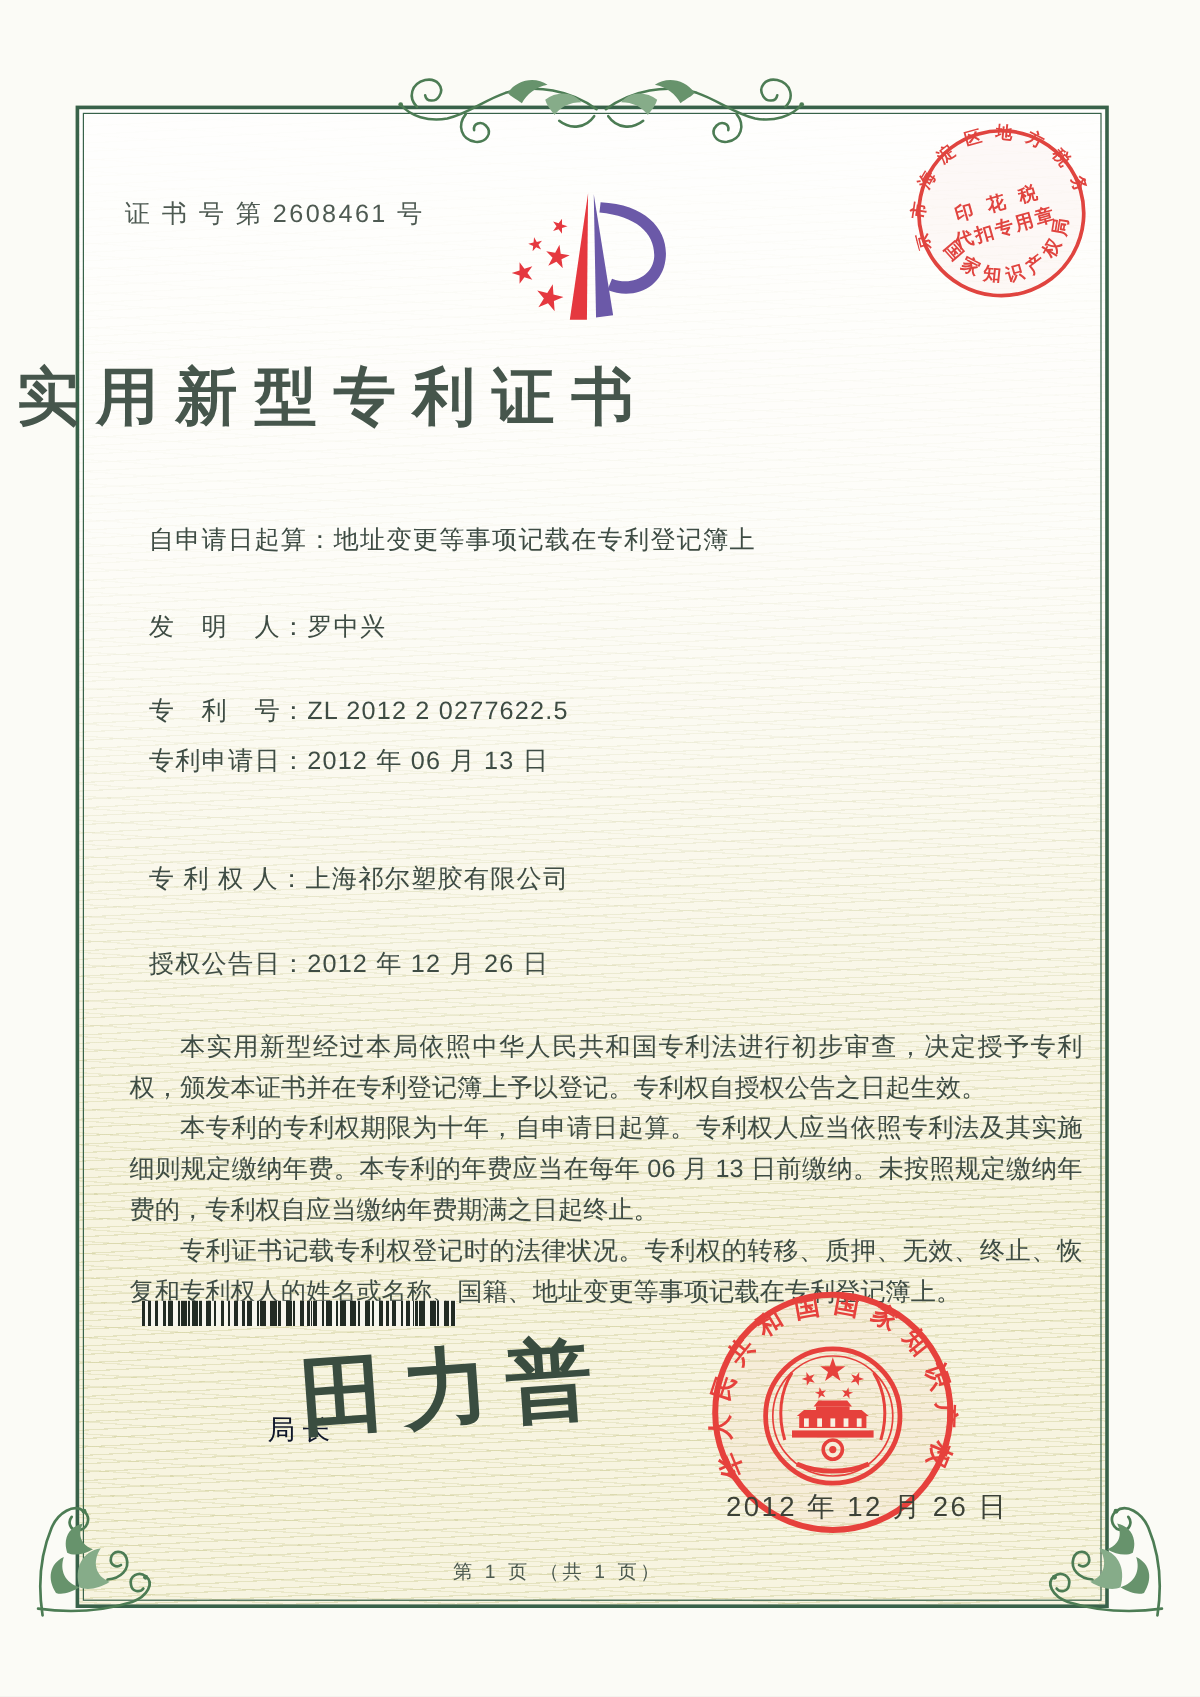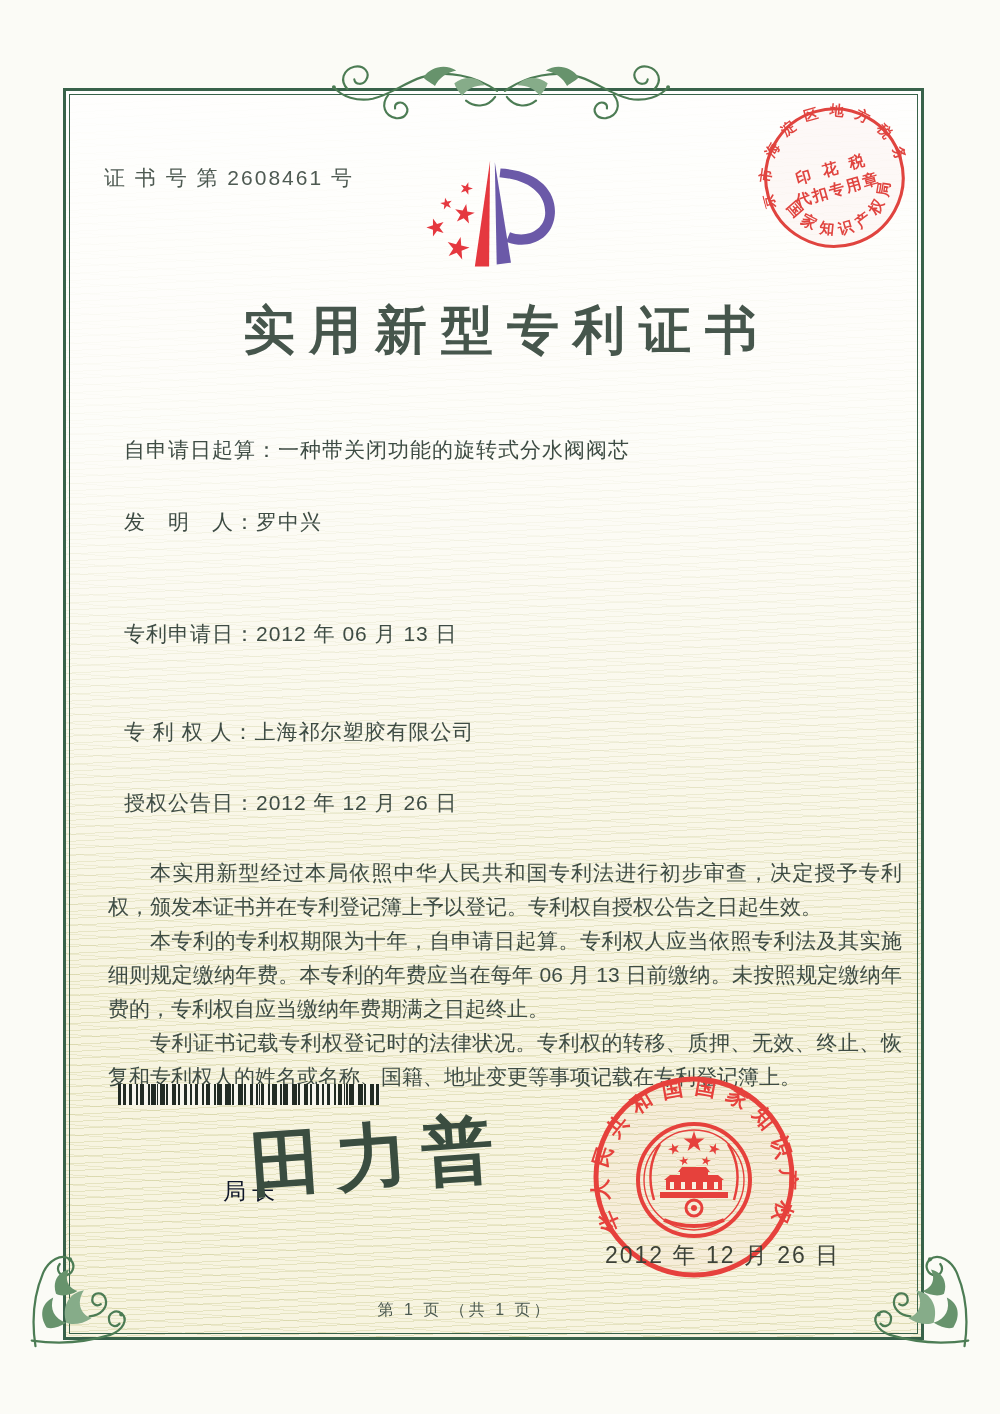--- a/index.html
+++ b/index.html
@@ -15,21 +15,21 @@
     background:
       linear-gradient(180deg, rgba(255,255,255,.95) 0%, rgba(255,255,255,.8) 28%,
                       rgba(255,255,255,.35) 52%, rgba(255,255,255,0) 72%),
       repeating-linear-gradient(177deg, rgba(186,186,116,.30) 0 1px, rgba(0,0,0,0) 1px 7px),
       repeating-linear-gradient(184deg, rgba(186,186,116,.22) 0 1px, rgba(0,0,0,0) 1px 10px),
       #f7f4e0;
   }
   .frame::before{content:"";position:absolute;inset:3px;border:1px solid #38624a;}
   .abs{position:absolute;}
   .cert-no{left:104px;top:164px;font-size:21px;letter-spacing:2px;color:#4e5a52;}
-  .title{left:0;top:296px;width:1000px;text-align:center;font-size:52px;font-weight:bold;
+  .title{left:0;top:296px;width:1000px;font-size:52px;font-weight:bold;
          letter-spacing:14px;text-indent:14px;color:#46564c;}
   .field{left:124px;font-size:21px;letter-spacing:1px;white-space:nowrap;}
   .f0{top:436px}.f1{top:508px}.f2{top:578px}.f3{top:620px}.f4{top:718px}.f5{top:789px}
   .body-text{left:108px;top:836px;width:794px;font-size:21px;line-height:34px;
              text-align:justify;margin-top:20px;}
   .body-text p{margin:0;text-indent:2em;}
   .barcode{
     left:118px;top:1084px;width:262px;height:21px;
     background:
       repeating-linear-gradient(90deg,#222b24 0 2px,rgba(0,0,0,0) 2px 6px),
@@ -118,22 +118,23 @@
     <text x="77" y="73" text-anchor="middle" font-size="16" font-weight="bold" fill="#e0443f" letter-spacing="4">印 花 税</text>
     <text x="77" y="95" text-anchor="middle" font-size="16" font-weight="bold" fill="#e0443f" letter-spacing="2">代扣专用章</text>
     <path id="taxBotArc" d="M 24,99 A 57,57 0 0 0 130,99" fill="none"></path>
     <text font-size="15.5" fill="#e0443f" letter-spacing="6" font-weight="bold">
       <textPath href="#taxBotArc" startOffset="50%" text-anchor="middle">国家知识产权局</textPath>
     </text>
   </svg>
 
   <div class="abs title">实用新型专利证书</div>
 
-  <div class="abs field f0"><span>自申请日起算：</span><span>一种带关闭功能的旋转式分水阀阀芯</span></div>
+  <div class="abs field f0"><span>自申请日起算：</span><span>地址变更等事项记载在专利登记簿上</span></div>
   <div class="abs field f1"><span>发　明　人：</span><span>罗中兴</span></div>
+  <div class="abs field f2"><span>专　利　号：</span><span>ZL 2012 2 0277622.5</span></div>
   <div class="abs field f3"><span>专利申请日：</span><span>2012 年 06 月 13 日</span></div>
   <div class="abs field f4"><span>专 利 权 人：</span><span>上海祁尔塑胶有限公司</span></div>
   <div class="abs field f5"><span>授权公告日：</span><span>2012 年 12 月 26 日</span></div>
 
   <div class="abs body-text">
     <p>本实用新型经过本局依照中华人民共和国专利法进行初步审查，决定授予专利权，颁发本证书并在专利登记簿上予以登记。专利权自授权公告之日起生效。</p>
     <p>本专利的专利权期限为十年，自申请日起算。专利权人应当依照专利法及其实施细则规定缴纳年费。本专利的年费应当在每年 06 月 13 日前缴纳。未按照规定缴纳年费的，专利权自应当缴纳年费期满之日起终止。</p>
     <p>专利证书记载专利权登记时的法律状况。专利权的转移、质押、无效、终止、恢复和专利权人的姓名或名称、国籍、地址变更等事项记载在专利登记簿上。</p>
   </div>
 

